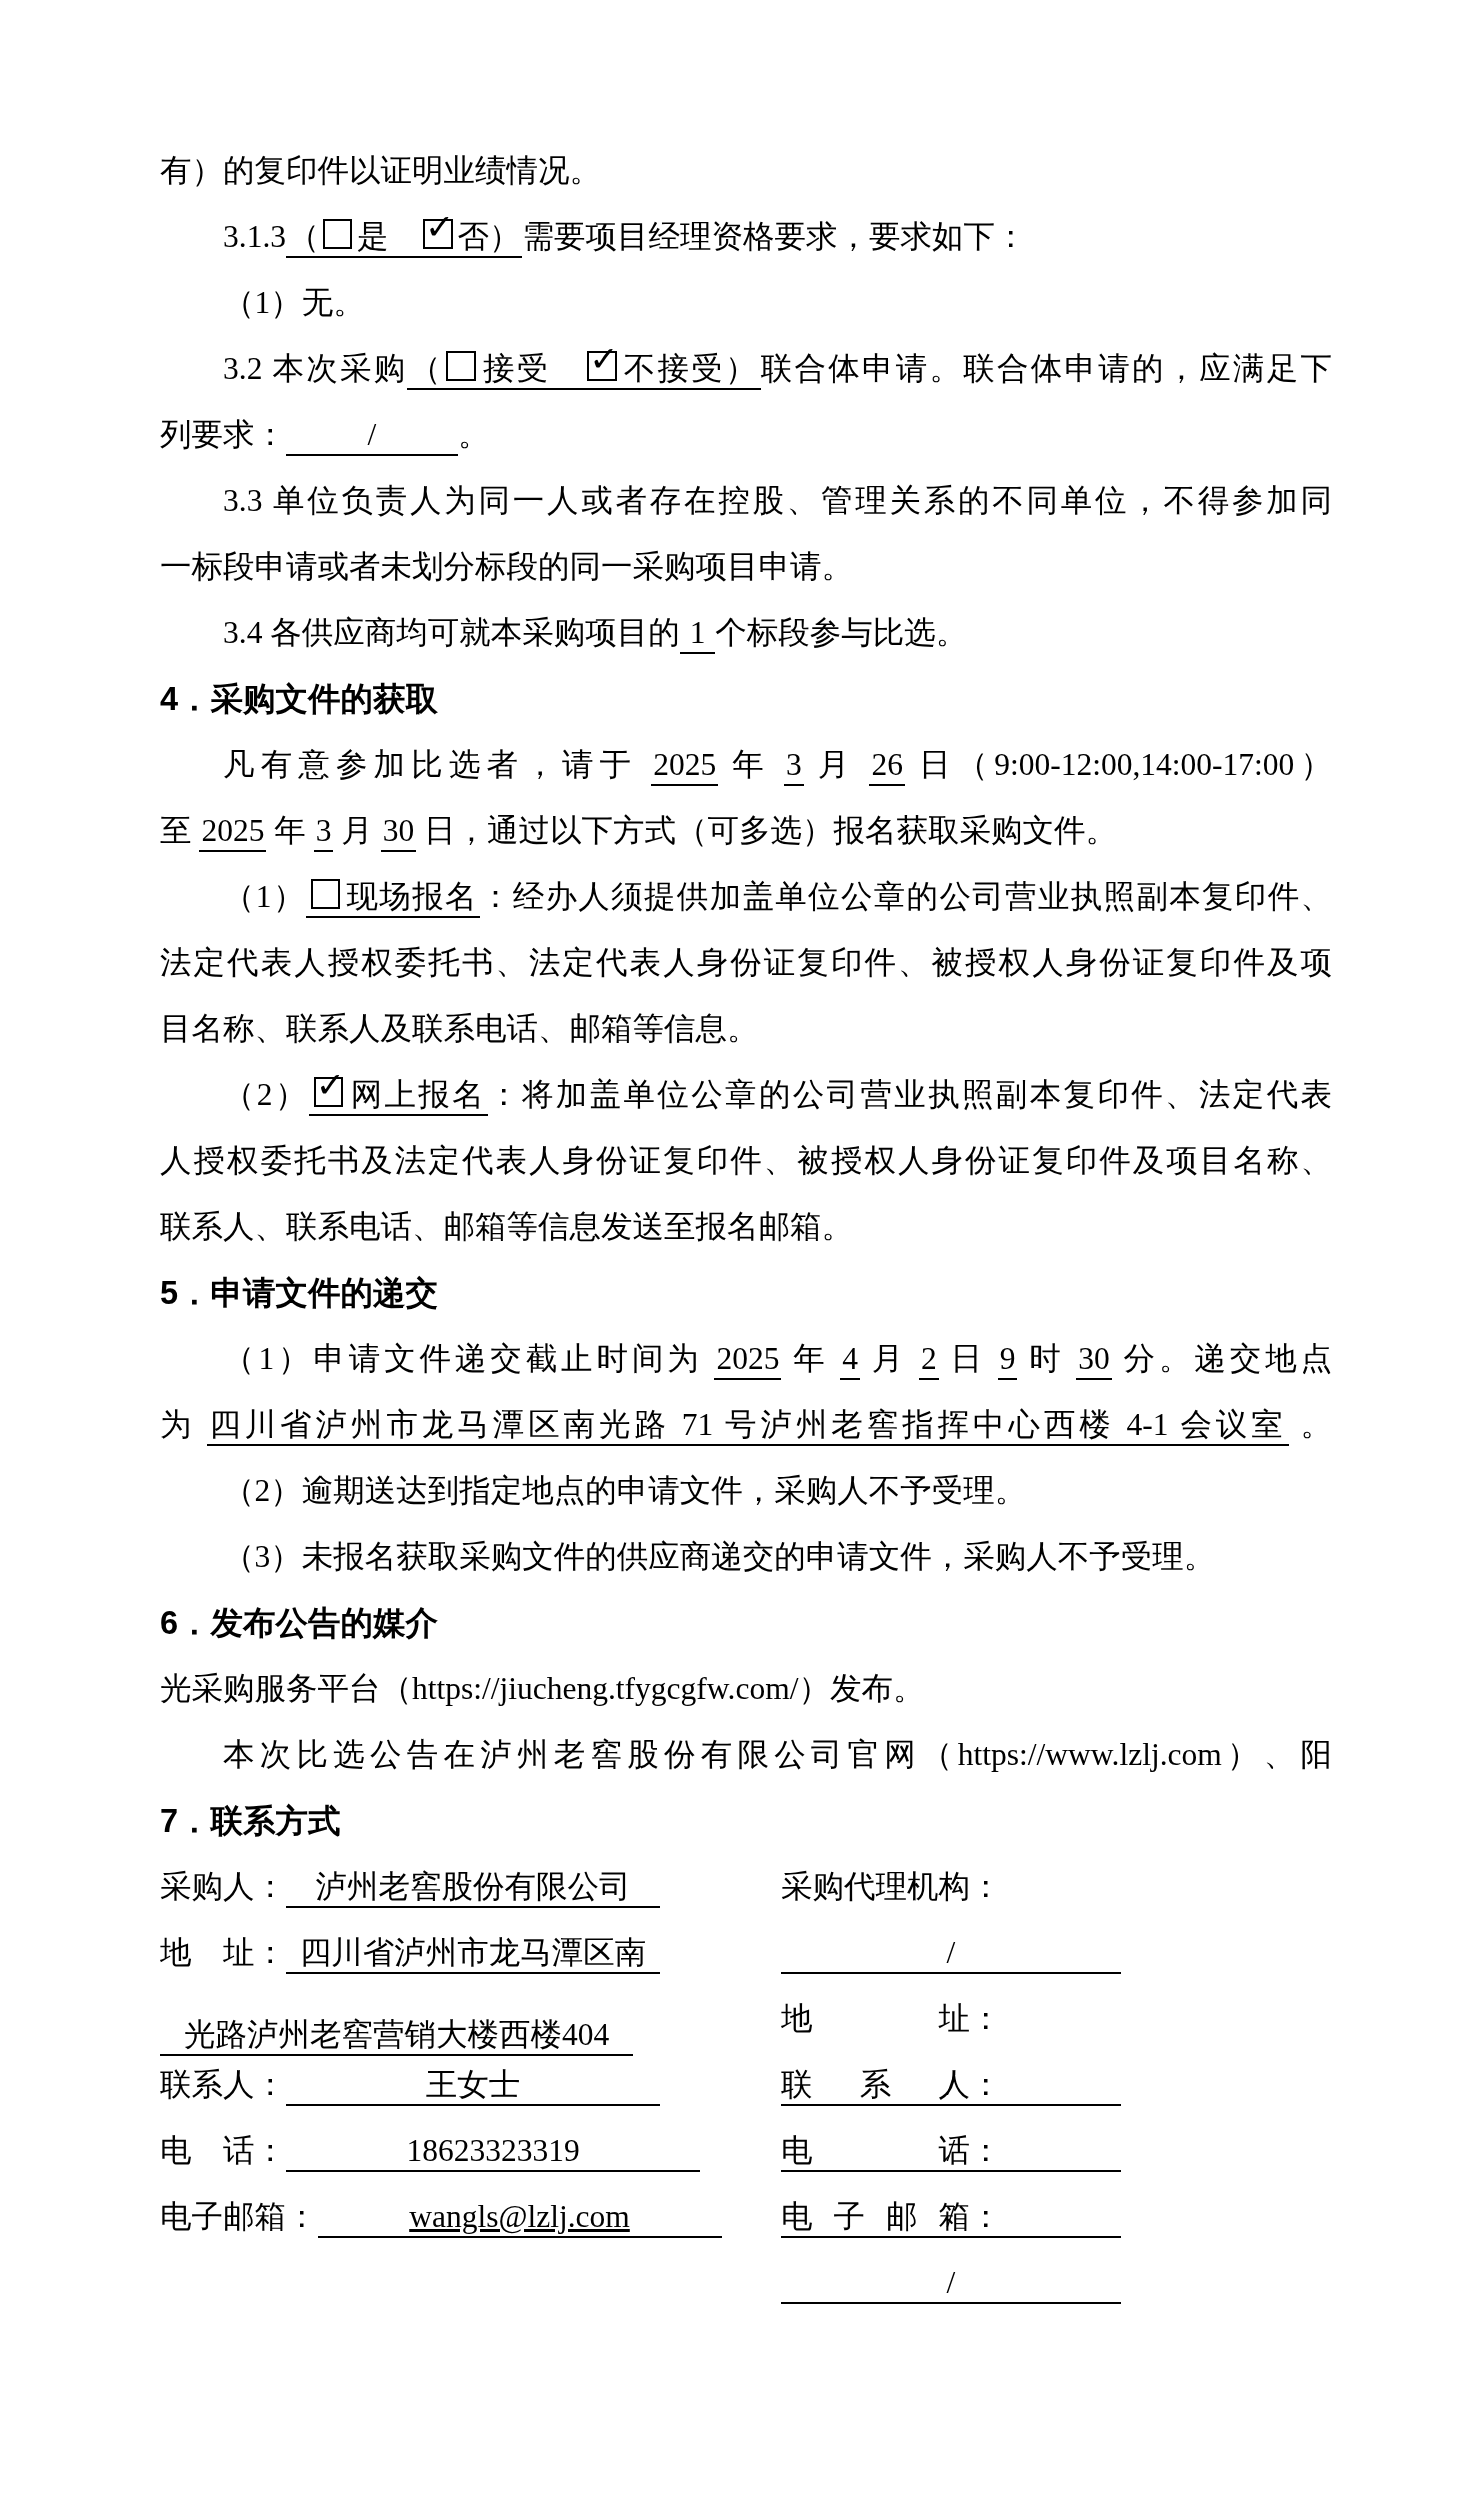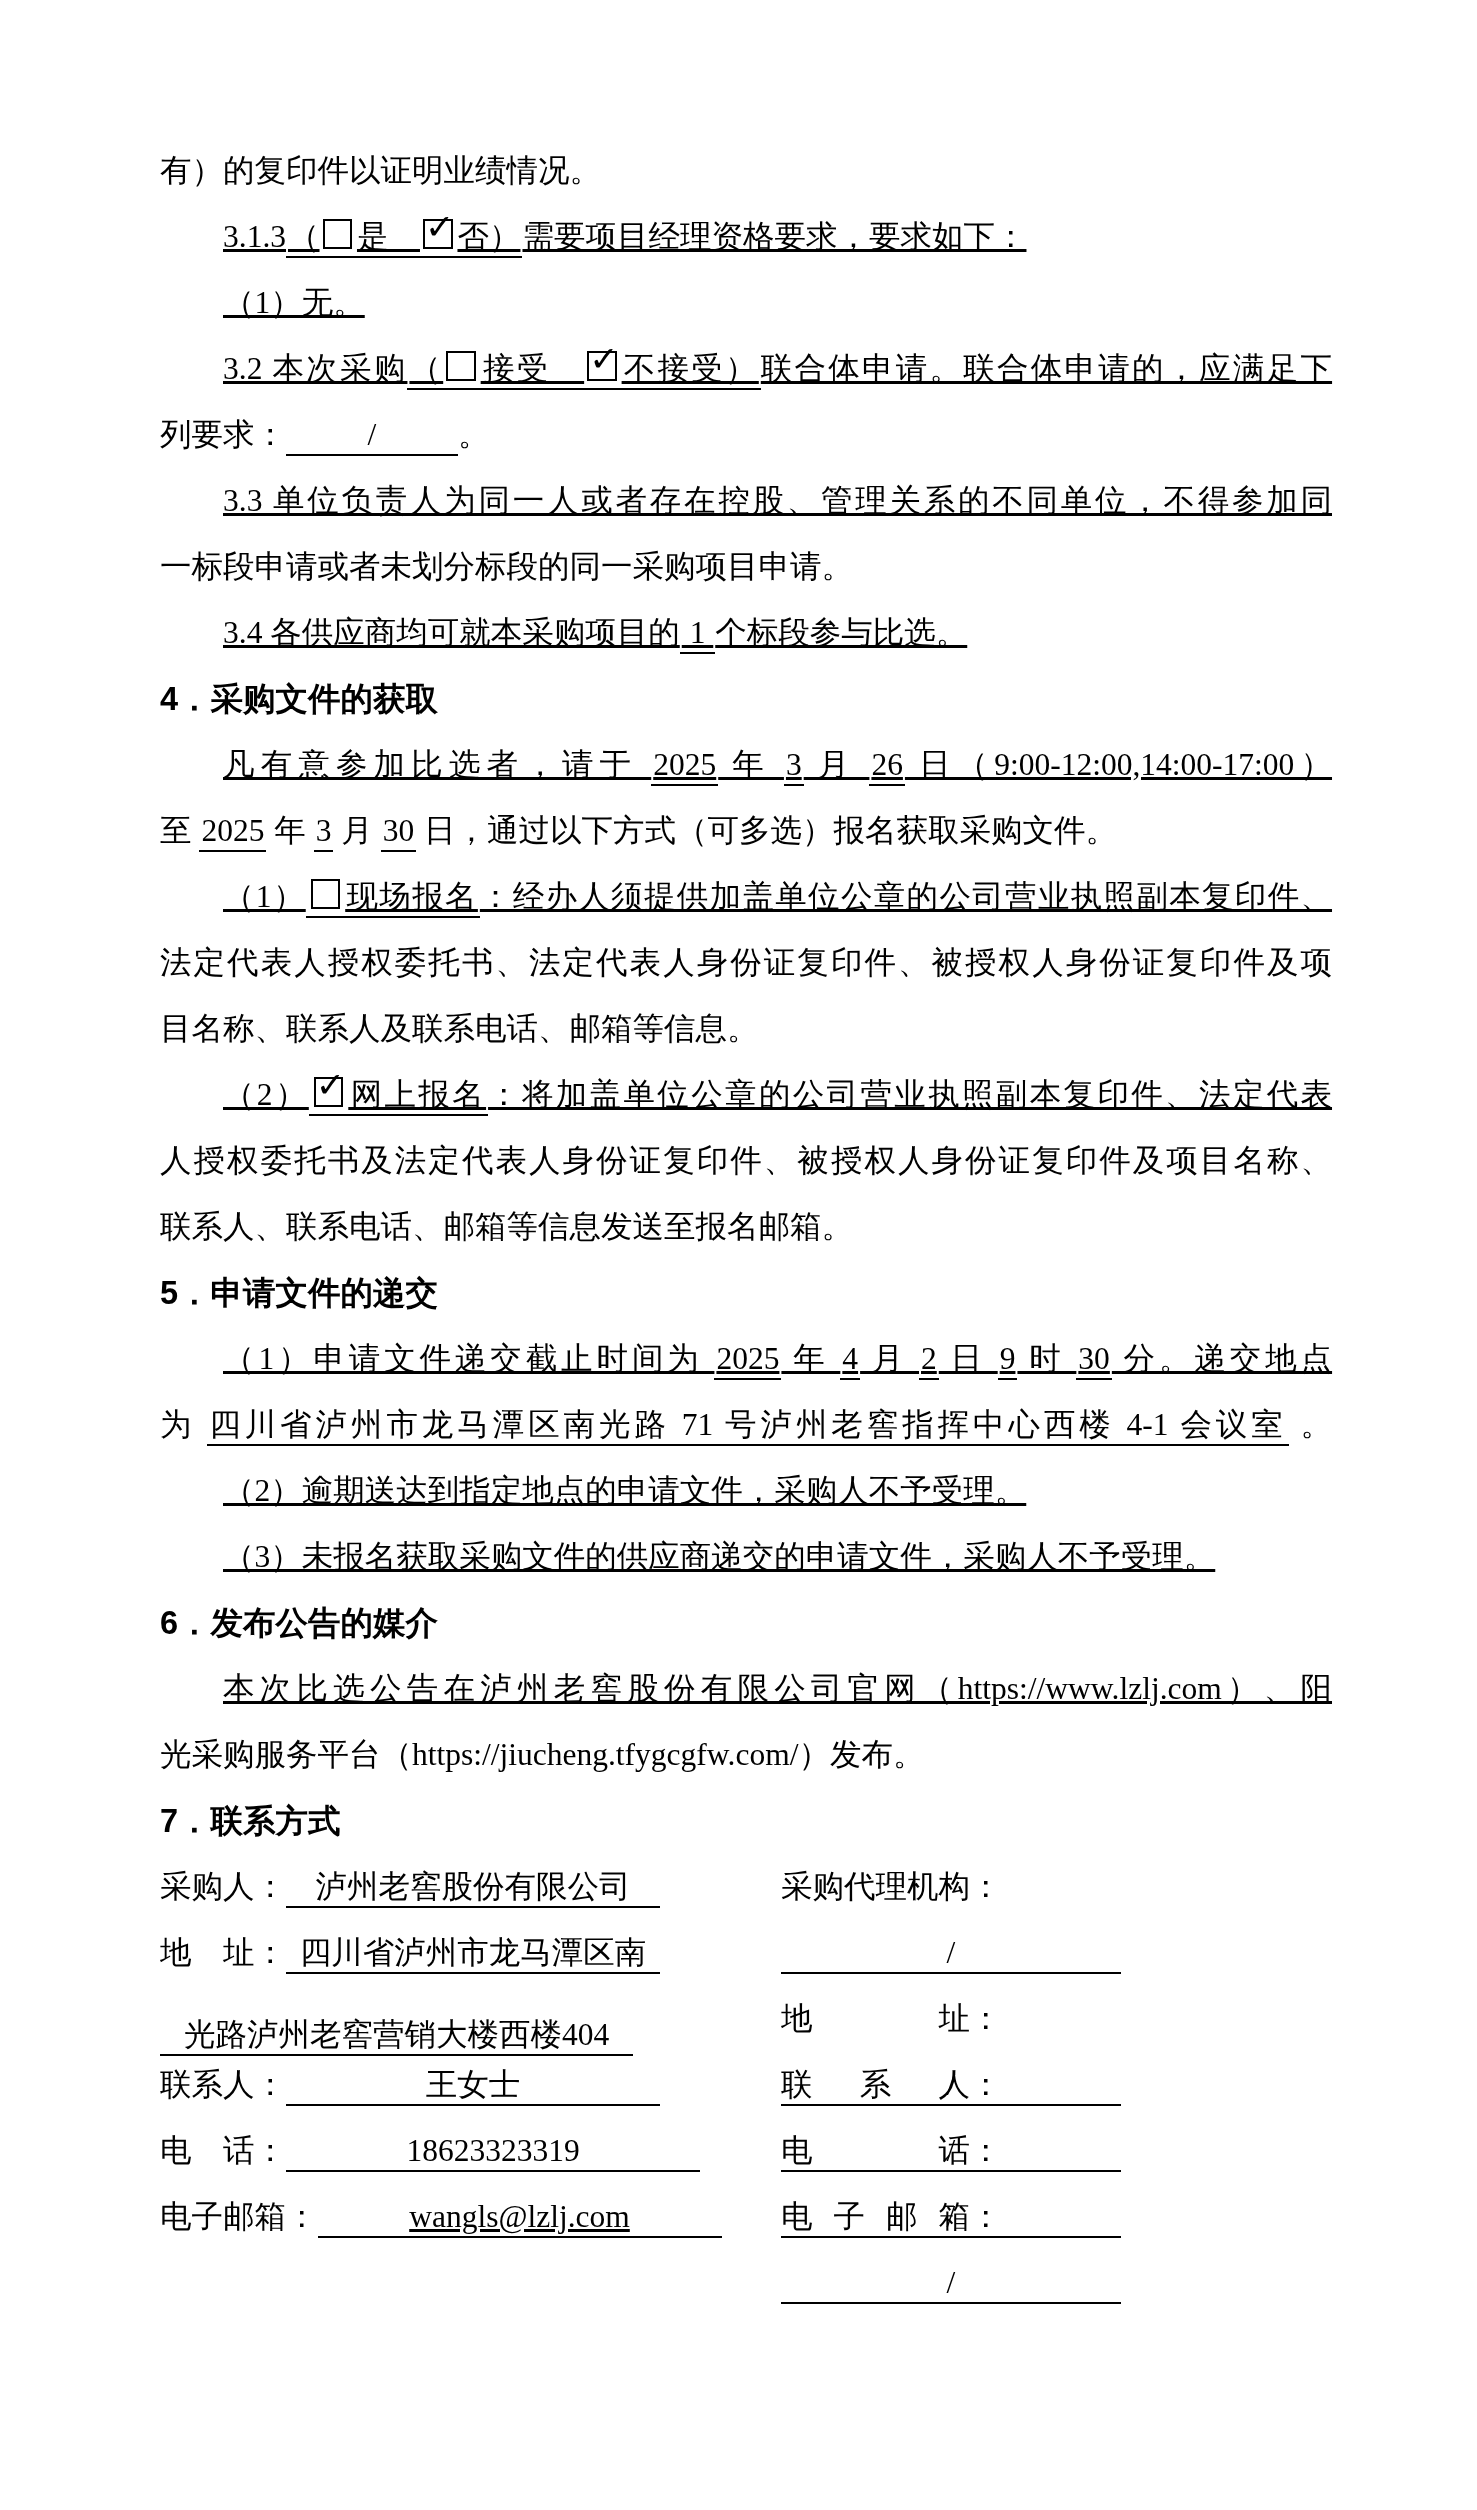--- a/index.html
+++ b/index.html
@@ -14,21 +14,21 @@
     overflow:hidden;
   }
   .content { position:absolute; left:160px; top:138px; width:1172px; }
   .line { line-height:66px; height:66px; text-align:left; white-space:normal; }
   .line.j { text-align:justify; text-align-last:justify; }
   .line.h {
     font-weight:bold;
     font-family:"Liberation Sans","DejaVu Sans",sans-serif;
     font-size:32.5px;
   }
-  .line.ind { padding-left:63px;text-decoration:underline; }
+  .line.ind { padding-left:63px; }
 
   
   .u { border-bottom:2px solid #000; padding:0 2px 2px 2px; }
 
   
   .cb {
     display:inline-block; width:25.6px; height:25.6px;
     border:2px solid #000; position:relative;
     vertical-align:-2px; margin:0 4.9px 0 3px; background:#fff;
   }
@@ -75,22 +75,22 @@
       <div class="line"><span class="seg">目名称、联系人及联系电话、邮箱等信息。</span></div>
       <div class="line j ind"><span class="seg">（2）</span><span class="u"><span class="cb checked"></span><span class="seg">网上报名</span></span><span class="seg">：将加盖单位公章的公司营业执照副本复印件、法定代表</span></div>
       <div class="line j"><span class="seg">人授权委托书及法定代表人身份证复印件、被授权人身份证复印件及项目名称、</span></div>
       <div class="line"><span class="seg">联系人、联系电话、邮箱等信息发送至报名邮箱。</span></div>
       <div class="line h"><span class="seg">5．申请文件的递交</span></div>
       <div class="line j ind"><span class="seg">（1）申请文件递交截止时间为 </span><span class="u"><span class="seg">2025</span></span><span class="seg"> 年 </span><span class="u"><span class="seg">4</span></span><span class="seg"> 月 </span><span class="u"><span class="seg">2</span></span><span class="seg"> 日 </span><span class="u"><span class="seg">9</span></span><span class="seg"> 时 </span><span class="u"><span class="seg">30</span></span><span class="seg"> 分。递交地点</span></div>
       <div class="line j"><span class="seg">为 </span><span class="u"><span class="seg">四川省泸州市龙马潭区南光路 71 号泸州老窖指挥中心西楼 4-1 会议室</span></span><span class="seg"> 。</span></div>
       <div class="line ind"><span class="seg">（2）逾期送达到指定地点的申请文件，采购人不予受理。</span></div>
       <div class="line ind"><span class="seg">（3）未报名获取采购文件的供应商递交的申请文件，采购人不予受理。</span></div>
       <div class="line h"><span class="seg">6．发布公告的媒介</span></div>
+      <div class="line"><span class="seg">光采购服务平台（https://jiucheng.tfygcgfw.com/）发布。</span></div>
       <div class="line j ind"><span class="seg">本次比选公告在泸州老窖股份有限公司官网（https://www.lzlj.com）、阳</span></div>
-      <div class="line"><span class="seg">光采购服务平台（https://jiucheng.tfygcgfw.com/）发布。</span></div>
       <div class="line h"><span class="seg">7．联系方式</span></div>
       <div class="crow">
         <div class="cl"><span class="seg">采购人：</span><span class="uv" style="width: 374px;">泸州老窖股份有限公司</span></div>
         <div class="cr"><span class="rl">采购代理机构</span><span class="seg">：</span><span class="bl" style="width: 340px;">/</span></div>
       </div>
       <div class="crow">
         <div class="cl"><span class="seg">地　址：</span><span class="uv" style="width: 374px;">四川省泸州市龙马潭区南</span></div>
         <div class="cr"></div>
       </div>
       <div class="crow">

